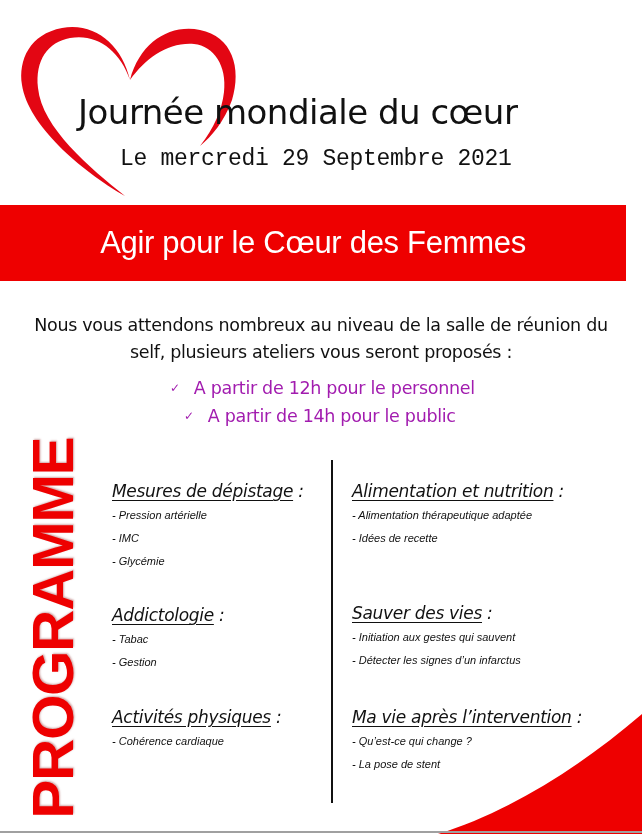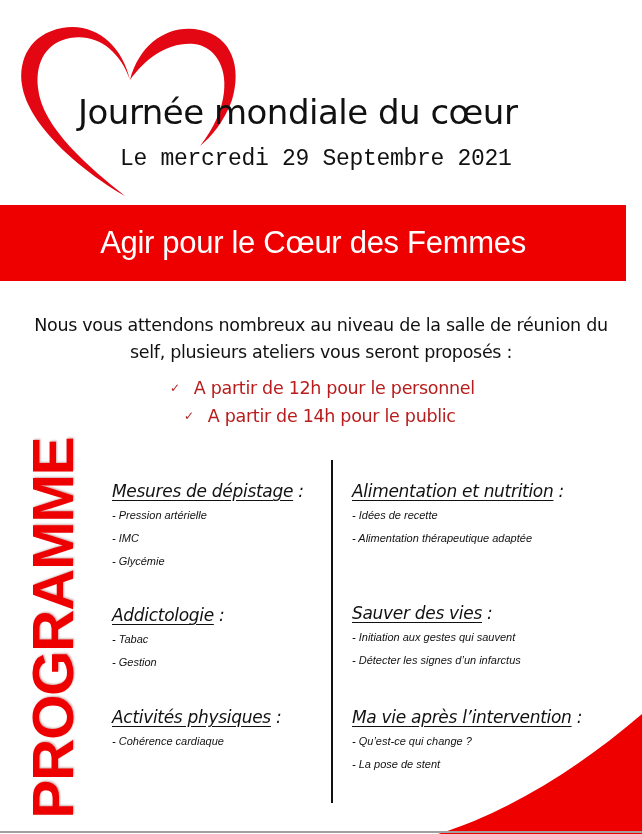--- a/index.html
+++ b/index.html
@@ -23,21 +23,21 @@
     .banner-text {
       color:#fff; font-size:31px; font-family:"Liberation Sans", sans-serif;
       letter-spacing:-0.3px; white-space:nowrap;
     }
     .intro {
       position:absolute; left:0; top:312px; width:642px; text-align:center;
       font-size:17.5px; line-height:27px; color:#111; letter-spacing:-0.3px;
     }
     .schedule { position:absolute; left:0; top:378px; width:642px; }
     .sched-item {
-      position:absolute; white-space:nowrap; font-size:17.5px; color:#b91c1c; letter-spacing:-0.3px;
+      position:absolute; white-space:nowrap; font-size:17.5px; color:#a21caf; letter-spacing:-0.3px;
     }
     .sched-item .check { font-size:12px; margin-right:14px; vertical-align:2px; }
     .programme {
       position:absolute; left:52px; top:628px; transform:translate(-50%,-50%) rotate(-90deg);
       font-family:"Liberation Sans", sans-serif; font-weight:bold; font-size:58px;
       color:#ee0000; white-space:nowrap; letter-spacing:-1px;
       text-shadow:1px 1px 2px rgba(120,0,0,0.35);
     }
     .divider { position:absolute; left:331px; top:460px; width:2px; height:343px; background:#111; }
     .section { position:absolute;font-style:italic; }
@@ -102,22 +102,22 @@
   <div class="section-item">- Gestion</div>
 </div>
 
 <div class="section" style="left:112px; top:707px;">
   <div class="section-heading"><span class="u">Activités physiques</span><span> :</span></div>
   <div class="section-item">- Cohérence cardiaque</div>
 </div>
 
 <div class="section" style="left:352px; top:481px;">
   <div class="section-heading"><span class="u">Alimentation et nutrition</span><span> :</span></div>
+  <div class="section-item">- Alimentation thérapeutique adaptée</div>
   <div class="section-item">- Idées de recette</div>
-  <div class="section-item">- Alimentation thérapeutique adaptée</div>
 </div>
 
 <div class="section" style="left:352px; top:603px;">
   <div class="section-heading"><span class="u">Sauver des vies</span><span> :</span></div>
   <div class="section-item">- Initiation aux gestes qui sauvent</div>
   <div class="section-item">- Détecter les signes d’un infarctus</div>
 </div>
 
 <div class="section" style="left:352px; top:707px;">
   <div class="section-heading"><span class="u">Ma vie après l’intervention</span><span> :</span></div>

